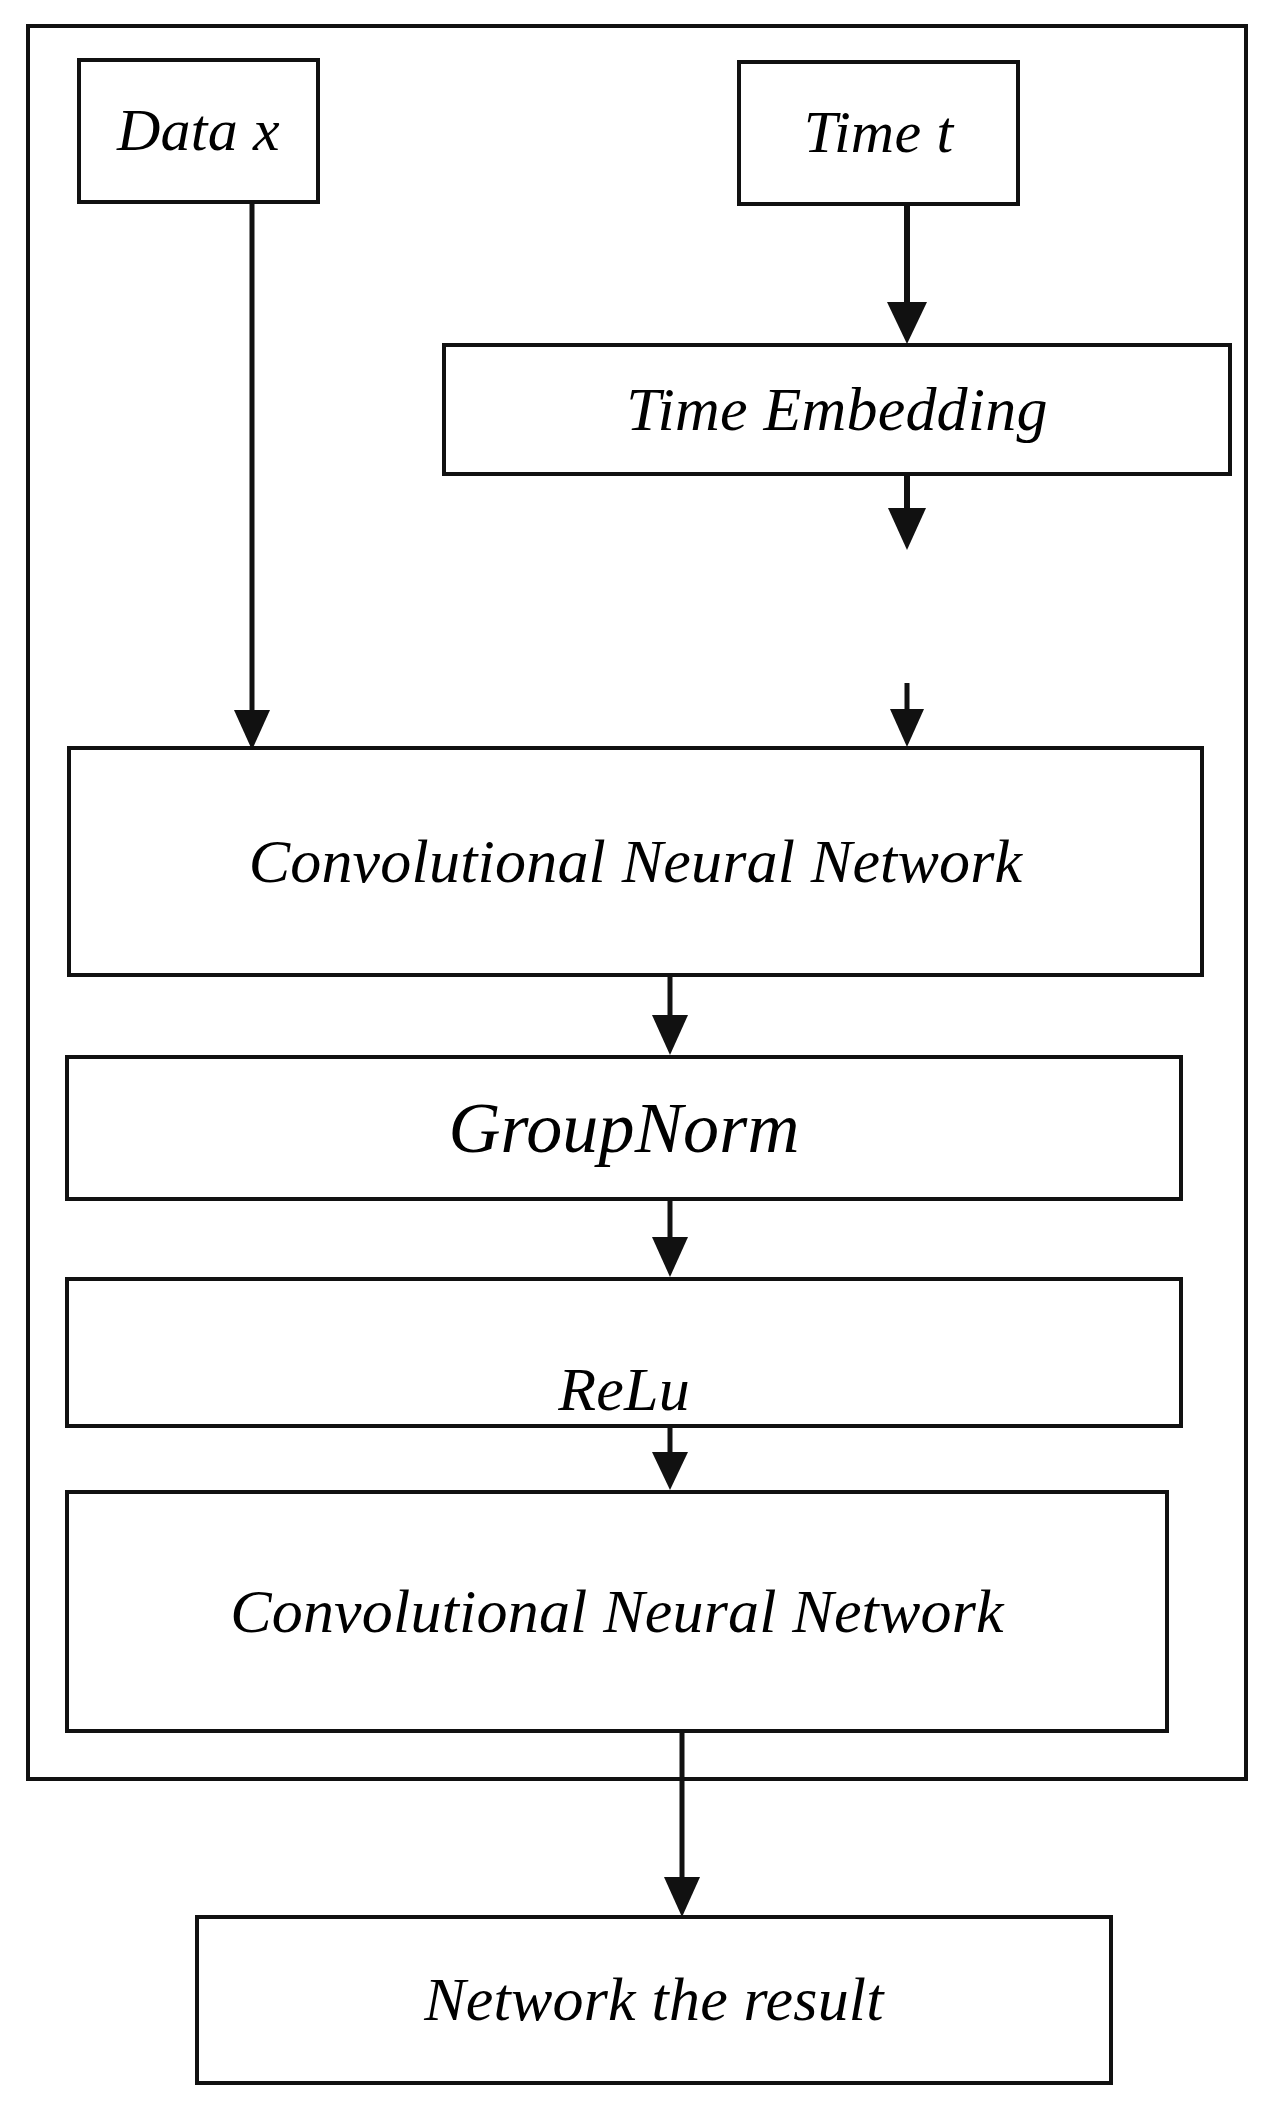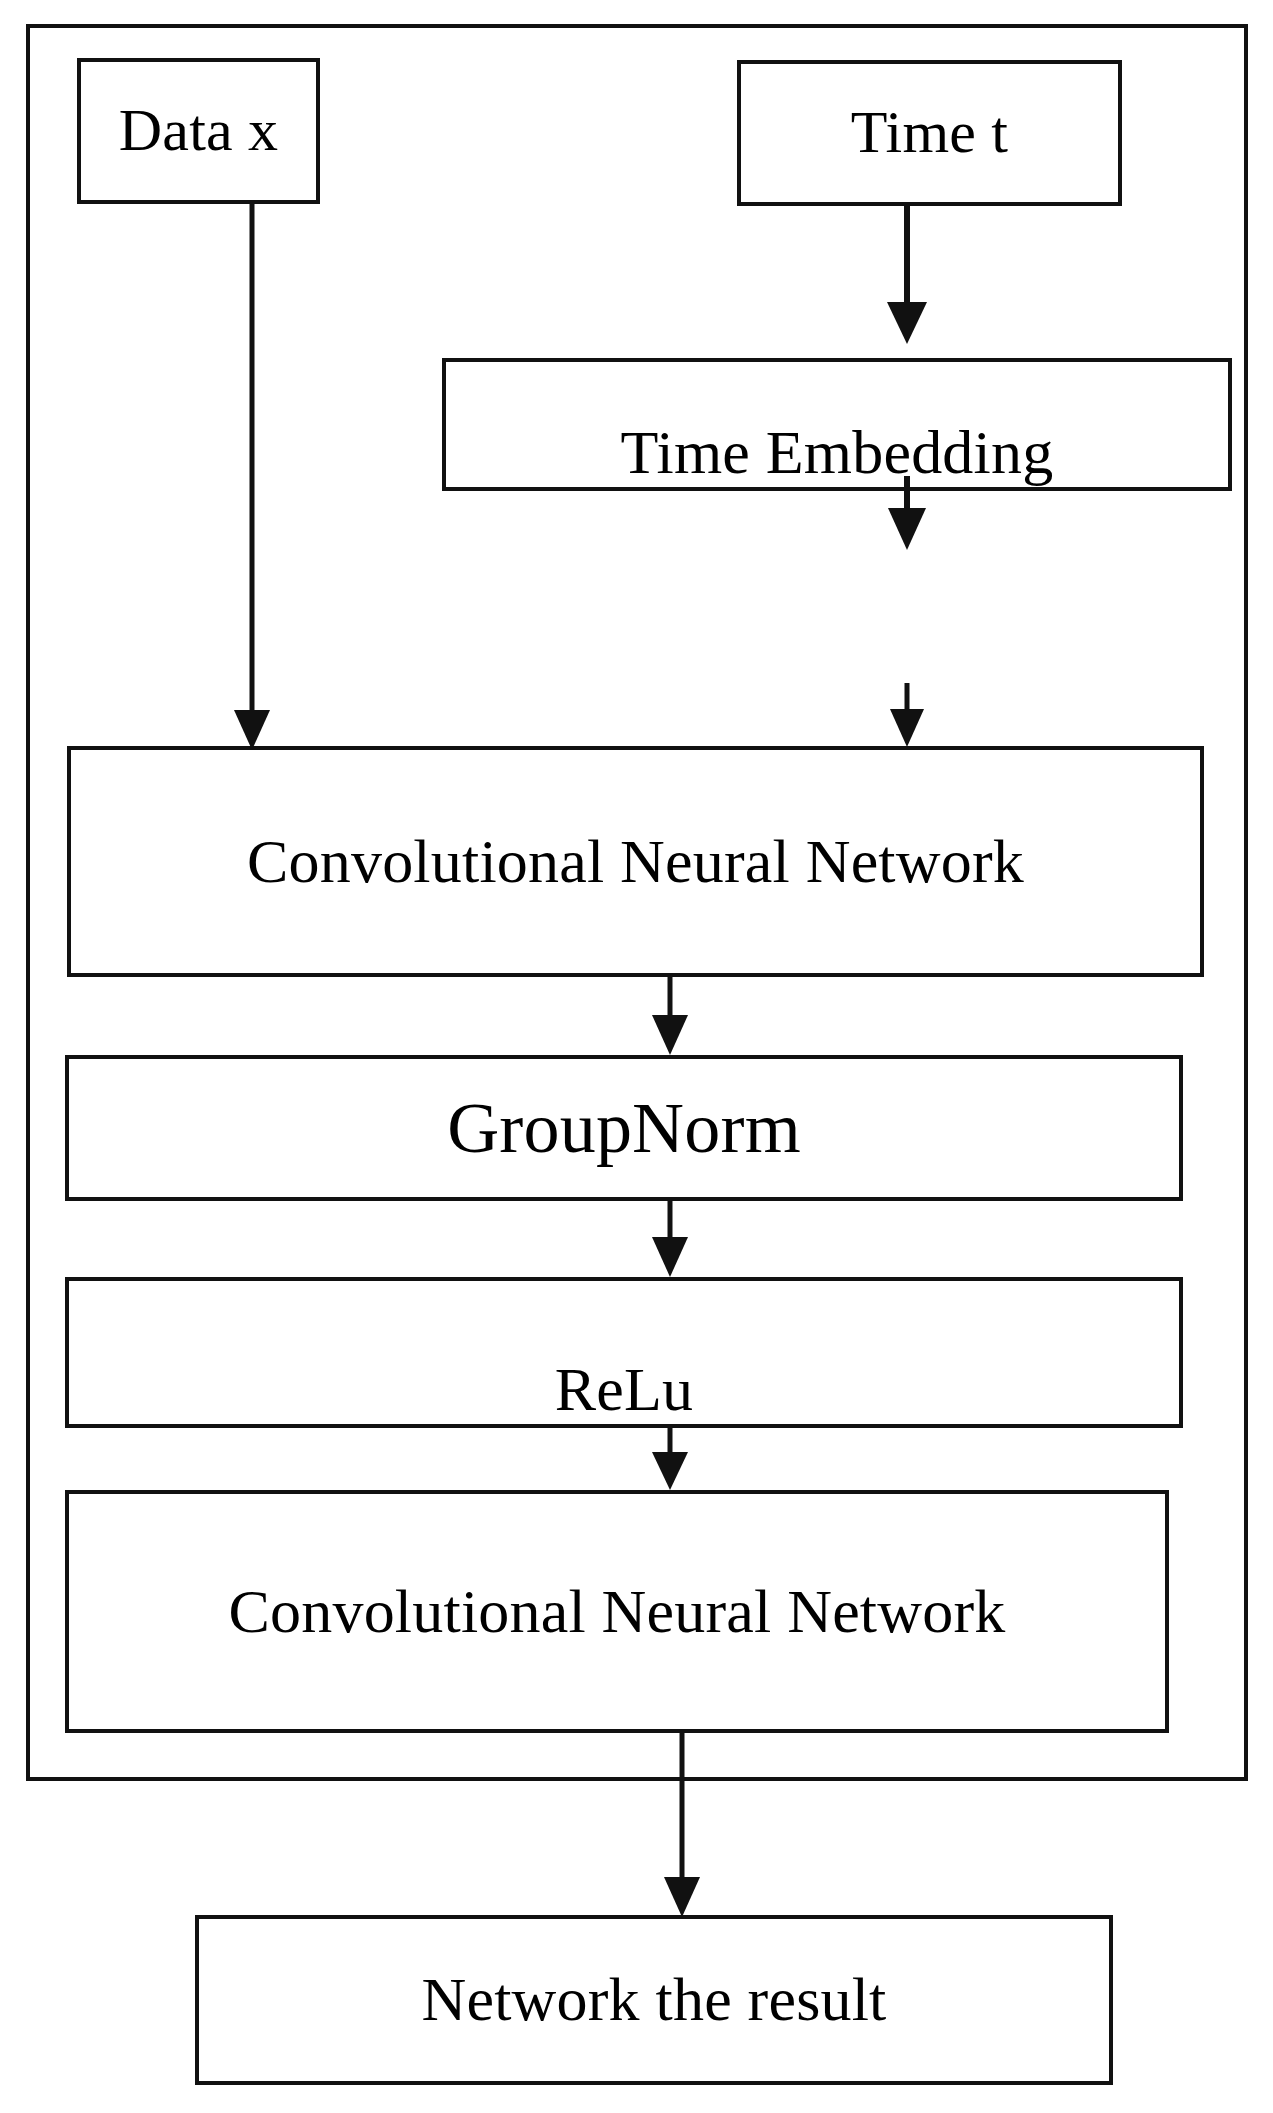--- a/index.html
+++ b/index.html
@@ -31,38 +31,38 @@
   .group-frame {
     position: absolute;
     box-sizing: border-box;
     background: transparent;
     border: 4px solid #111111;
   }
   .edge {
     position: absolute;
   }
   .edge svg { display: block; overflow: visible; }
-  .lbl { display: block; width: 100%; padding: 0 22px; }
+  .lbl { display: block; width: 100%; padding: 0 22px; font-style: italic; }
 </style>
 </head>
 <body>
 
 <div id="canvas">
 
   <div class="group-frame" style="left:26px; top:24px; width:1222px; height:1757px;"></div>
 
   <div class="node" style="left:77px; top:58px; width:243px; height:146px; font-size:60px;">
     <span class="lbl">Data x</span>
   </div>
 
-  <div class="node" style="left:737px; top:60px; width:385px; height:146px; font-size:60px;">
+  <div class="node" style="left:737px; top:60px; width:283px; height:146px; font-size:60px;">
     <span class="lbl">Time t</span>
   </div>
 
-  <div class="node" style="left:442px; top:358px; width:790px; height:133px; font-size:62px;align-items:flex-end;">
+  <div class="node" style="left:442px; top:343px; width:790px; height:133px; font-size:62px;">
     <span class="lbl">Time Embedding</span>
   </div>
 
 
   <div class="node" style="left:67px; top:746px; width:1137px; height:231px; font-size:62px; padding:0 90px;">
     <span class="lbl">Convolutional Neural Network</span>
   </div>
 
   <div class="node" style="left:65px; top:1055px; width:1118px; height:146px; font-size:72px;">
     <span class="lbl">GroupNorm</span>

